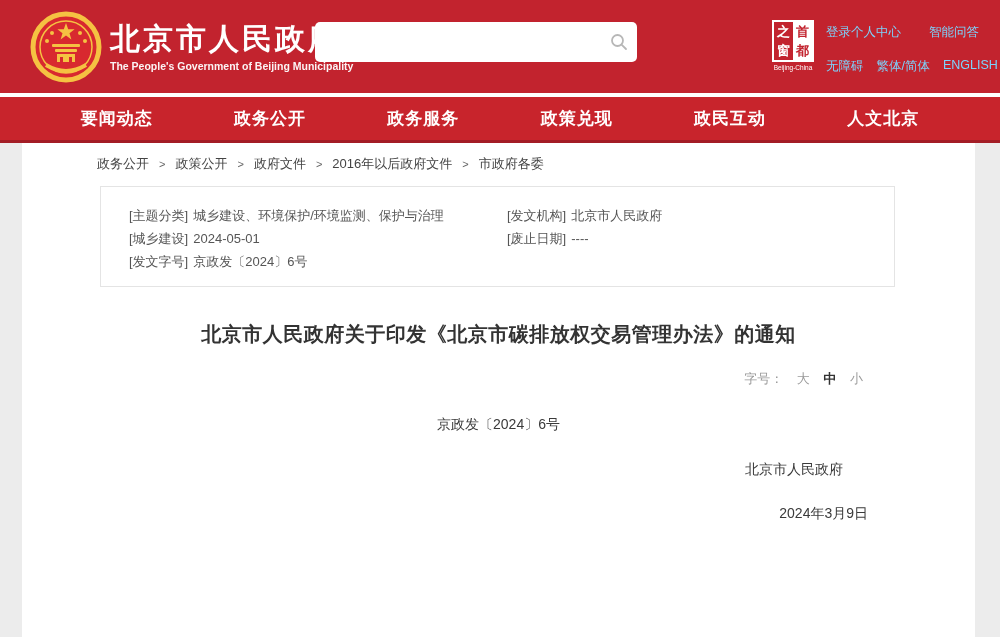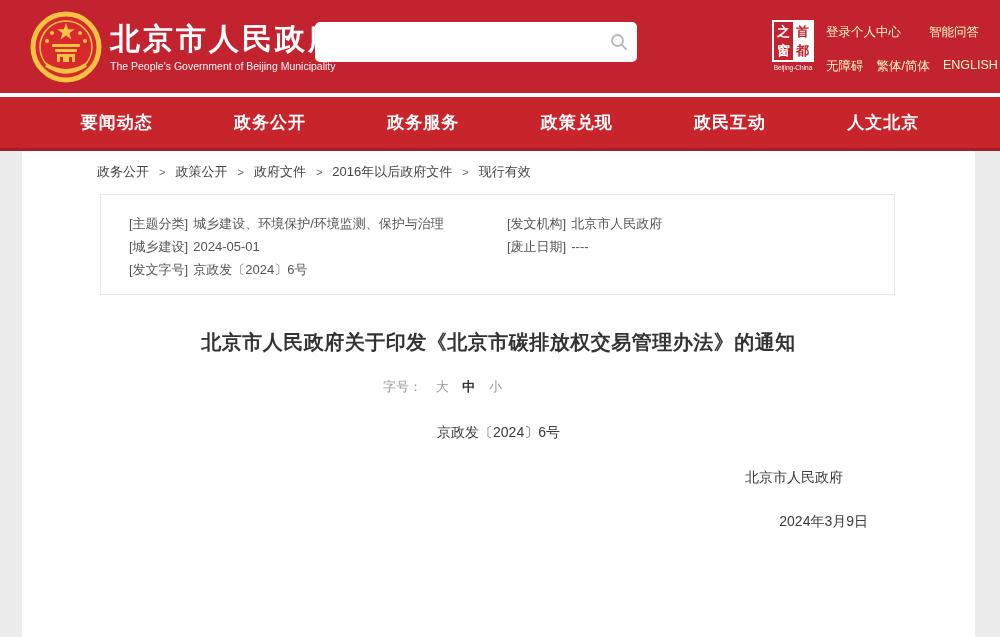--- a/index.html
+++ b/index.html
@@ -15,21 +15,21 @@
     height: 93px;
     background: #c2232e;
     position: relative;
     display: flex;
     align-items: center;
   }
   .brand { display: flex; align-items: center; margin-left: 30px; }
   .emblem { width: 72px; height: 72px; display: block; }
   .brand-text { margin-left: 8px; color: #fff; }
   .brand-title { font-size: 30px; font-weight: bold; letter-spacing: 3px; line-height: 34px; }
-  .brand-sub { font-size: 10.5px; margin-top: 4px; opacity: .95; }
+  .brand-sub { font-size: 10.5px; margin-top: 4px; opacity: .95; font-weight: bold; }
 
   .search-wrap {
     position: absolute; left: 315px; top: 22px;
     width: 322px; height: 40px;
     background: #fff; border-radius: 5px;
     display: flex; align-items: center;
   }
   .search-input {
     flex: 1; border: none; outline: none; background: transparent;
     height: 100%; padding: 0 8px 0 14px; font-size: 14px; color: #333;
@@ -51,28 +51,28 @@
   .seal-cell { font-size: 13px; line-height: 19px; font-weight: bold; font-family: "DejaVu Serif", serif; }
   .seal-cell.on-red { color: #fff; background: transparent; }
   .seal-cell.on-white { color: #c2232e; background: #fff; }
   .seal-caption { color: #fff; font-size: 6.5px; margin-top: 2px; white-space: nowrap; }
 
   .header-links {
     position: absolute; left: 826px; top: 24px; width: 160px;
     color: #fff; font-size: 12.5px;
   }
   .links-row { display: flex; margin-bottom: 17px; }
-  .links-row a { color: #fef9c3; text-decoration: none; cursor: pointer; white-space: nowrap; text-align: center; }
+  .links-row a { color: #7dd3fc; text-decoration: none; cursor: pointer; white-space: nowrap; text-align: center; }
   .lr1 a:first-child { margin-right: 28px; }
   .lr2 a { margin-right: 13px; }
 
   
   .header-gap { height: 4px; background: #fff; }
   .main-nav {
-    height: 54px; background: #c8242c;
+    height: 46px; background: #c8242c;
     border-bottom: 3px solid #a31d26;
     display: flex; align-items: center; justify-content: space-around;
     padding: 12px 40px;
   }
   .nav-item {
     color: #fff; font-size: 17px; font-weight: bold;
     text-decoration: none; cursor: pointer; letter-spacing: 1px;
   }
 
   
@@ -107,21 +107,21 @@
 
   .doc-title {
     margin-top: 34px;
     text-align: center;
     font-size: 20px; font-weight: bold; color: #333;
     letter-spacing: 0.5px;
   }
 
   .font-size-bar {
     margin-top: 22px;
-    text-align: center;
+    text-align: right;
     padding-right: 112px;
     font-size: 13px; color: #9a9a9a;
   }
   .fs-option { color: #9a9a9a; margin-left: 10px; cursor: pointer; }
   .fs-option.active { color: #333; font-weight: bold; }
 
   .doc-number {
     margin-top: 28px;
     text-align: center;
     font-size: 14px; color: #3a3a3a;
@@ -208,21 +208,21 @@
 
   <div class="breadcrumb">
     <a class="crumb">政务公开</a>
     <span class="crumb-sep">&gt;</span>
     <a class="crumb">政策公开</a>
     <span class="crumb-sep">&gt;</span>
     <a class="crumb">政府文件</a>
     <span class="crumb-sep">&gt;</span>
     <a class="crumb">2016年以后政府文件</a>
     <span class="crumb-sep">&gt;</span>
-    <a class="crumb">现行有效</a>
+    <a class="crumb">市政府各委</a>
   </div>
 
   <div class="meta-box">
     <div class="meta-col">
       <div class="meta-row"><span class="meta-label">[主题分类]</span><span>城乡建设、环境保护/环境监测、保护与治理</span></div>
       <div class="meta-row"><span class="meta-label">[城乡建设]</span><span>2024-05-01</span></div>
       <div class="meta-row"><span class="meta-label">[发文字号]</span><span>京政发〔2024〕6号</span></div>
     </div>
     <div class="meta-col">
       <div class="meta-row"><span class="meta-label">[发文机构]</span><span>北京市人民政府</span></div>

